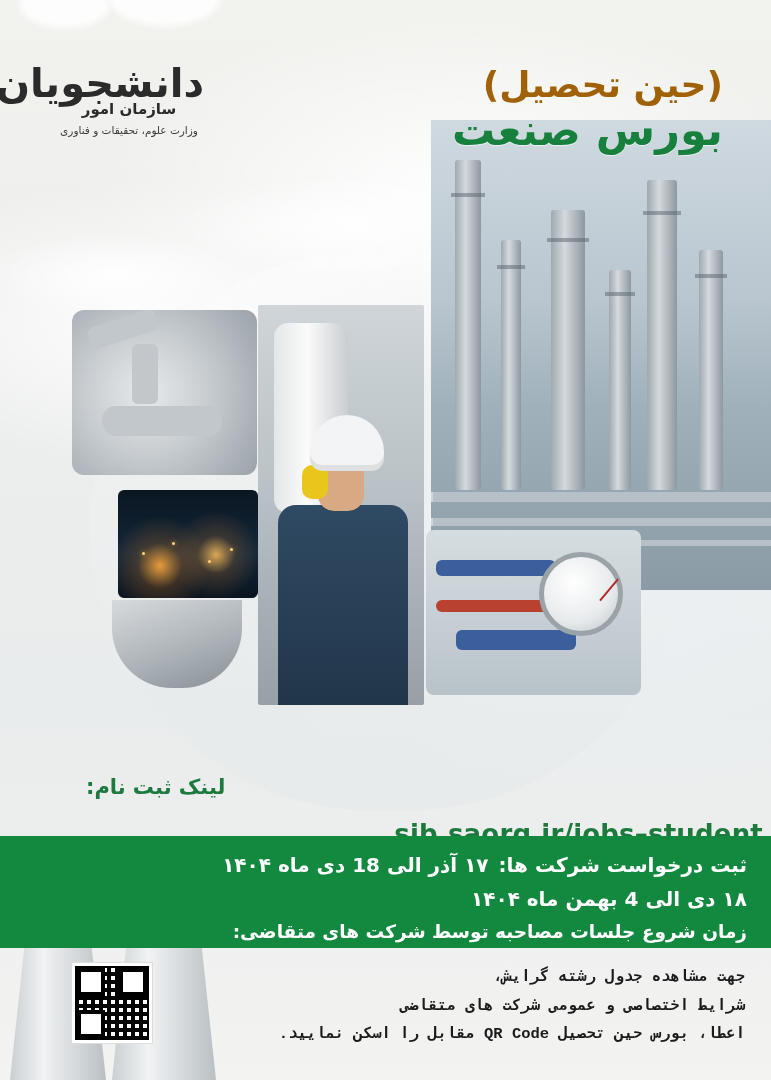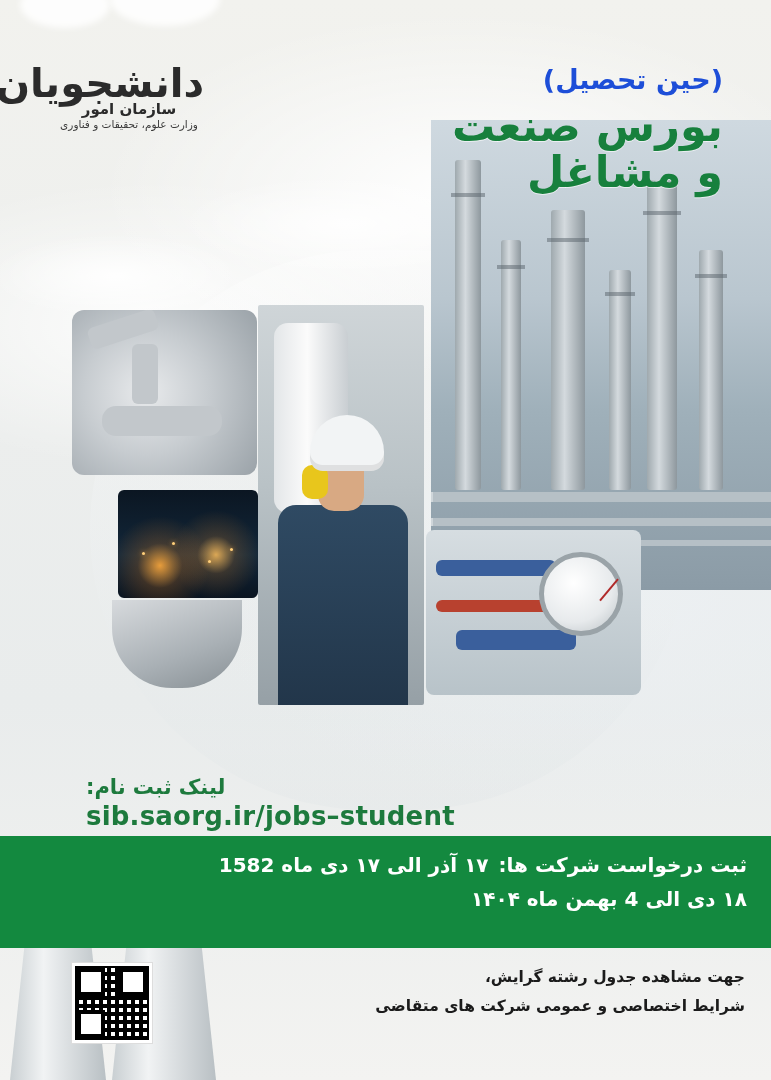--- a/index.html
+++ b/index.html
@@ -59,25 +59,25 @@
     height: 200px;
   }
   .title-block {
     position: absolute;
     right: 48px;
     top: 18px;
     text-align: right;
     direction: rtl;
   }
   .eyebrow {
-    color: #1d4ed8;
-    font-size: 27px;
+    color: #a16207;
+    font-size: 36px;
     font-weight: 700;
     letter-spacing: 0px;
-    margin-bottom: 8px;
+    margin-bottom: 2px;
   }
   .main-title {
     color: #17803d;
     font-size: 43px;
     font-weight: 800;
     line-height: 1.08;
     text-shadow: 0 1px 0 rgba(255,255,255,0.6);
   }
   .main-title .l2 { display: block; }
 
@@ -100,20 +100,21 @@
   }
   .logo-mark .sub {
     display: block;
     font-size: 15px;
     font-weight: 700;
     letter-spacing: 0;
     margin-top: -2px;
   }
   .logo-caption {
     font-size: 10.5px;
+    margin-top: 6px;
     color: #3a3a3a;
     white-space: nowrap;
   }
 
   
   .collage { position: absolute; left: 0; top: 0; width: 771px; height: 1080px; pointer-events: none; }
   .ph {
     position: absolute;
     overflow: hidden;
     background: #8f9aa1;
@@ -220,23 +221,23 @@
     font-size: 21px;
     font-weight: 700;
     text-align: left;
     padding-left: 86px;
   }
   .link-url {
     color: #1d7a3d;
     font-size: 26px;
     font-weight: 700;
     direction: ltr;
-    text-align: left;
+    text-align: right;
     padding-left: 86px;
-    margin-top: 2px;
+    margin-top: 20px;
     letter-spacing: 0.2px;
   }
 
   
   .green-panel {
     position: absolute;
     left: 0; right: 0;
     top: 836px;
     height: 112px;
     background: #13893f;
@@ -262,20 +263,21 @@
   
   .footer {
     position: absolute;
     left: 0; right: 0;
     top: 955px;
     height: 125px;
     direction: rtl;
     padding: 8px 26px 0 41px;
     box-sizing: border-box;
     color: #1b1b1b;
+    font-family: Liberation Mono, monospace;
   }
   .footer-lines {
     text-align: right;
     font-size: 15.5px;
     line-height: 1.85;
     font-weight: 700;
     padding-right: 0;
   }
   .footer-lines .fl { display: block; }
   .qr {
@@ -359,53 +361,54 @@
       <div class="steam" style="left:20px; top:-18px; width:90px; height:46px;"></div>
       <div class="steam" style="left:110px; top:-28px; width:110px; height:54px;"></div>
     </div>
   </div>
 
   <div class="header">
     <div class="title-block">
       <div class="eyebrow">(حین تحصیل)</div>
       <div class="main-title">
         <span>بورس صنعت</span>
-        <span class="l2">و مشاغل</span>
       </div>
     </div>
 
     <div class="logo">
       <div class="logo-mark">
         <span>دانشجویان</span>
         <span class="sub">سازمان امور</span>
       </div>
       <div class="logo-caption">وزارت علوم، تحقیقات و فناوری</div>
     </div>
   </div>
 
   <div class="link-block">
     <div class="link-label">لینک ثبت نام:</div>
     <div class="link-url">sib.saorg.ir/jobs–student</div>
   </div>
 
   <div class="green-panel">
     <div class="row">
       <span class="rlabel">ثبت درخواست شرکت ها:</span>
-      <span class="rvalue">۱۷ آذر الی ۱۷ دی ماه 1582</span>
+      <span class="rvalue">۱۷ آذر الی 18 دی ماه ۱۴۰۴</span>
     </div>
     <div class="row">
       <span class="rvalue">۱۸ دی الی 4 بهمن ماه ۱۴۰۴</span>
     </div>
     <div class="row small">
+      <span class="rlabel">زمان شروع جلسات مصاحبه توسط شرکت های متقاضی:</span>
     </div>
   </div>
 
   <div class="footer">
     <div class="qr">
       <div class="qr-eye3"></div>
     </div>
     <div class="footer-lines">
       <span class="fl">جهت مشاهده جدول رشته گرایش،</span>
       <span class="fl">شرایط اختصاصی و عمومی شرکت های متقاضی</span>
+      <span class="fl">اعطا، بورس حین تحصیل QR Code مقابل را اسکن نمایید.</span>
     </div>
   </div>
 
 </div>
 
 </body></html>

